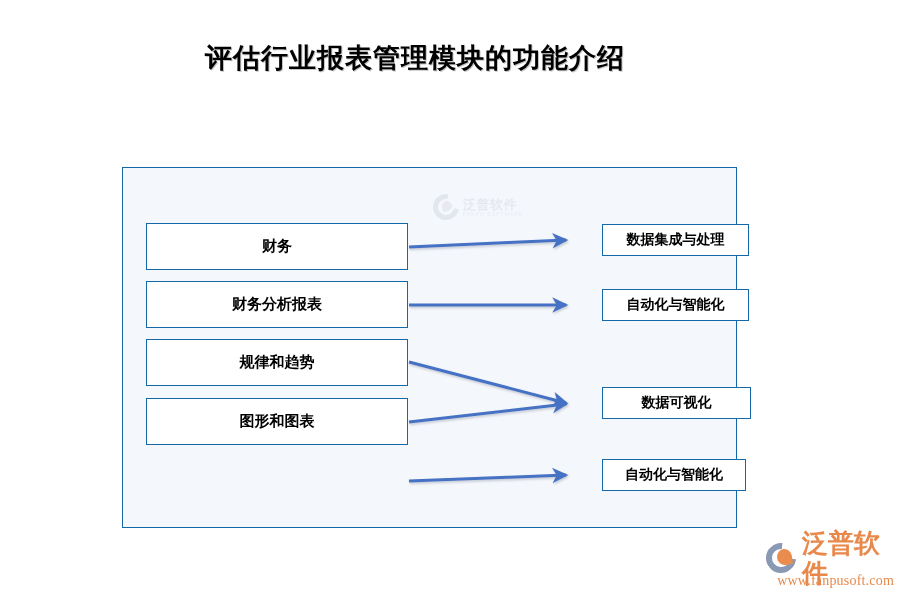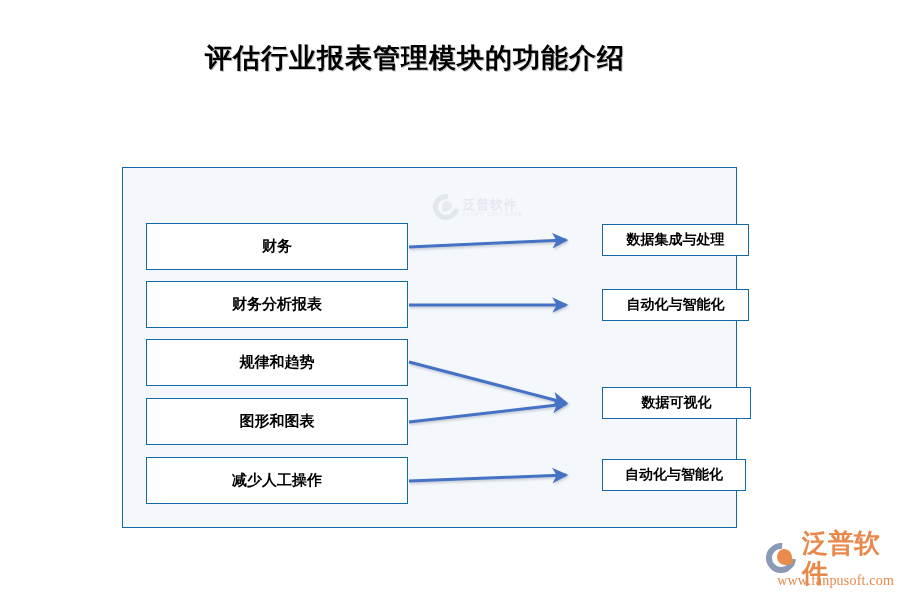--- a/index.html
+++ b/index.html
@@ -251,23 +251,20 @@
   </div>
   <div class="flow-box left-box" id="box-l2">
     <span>财务分析报表</span>
   </div>
   <div class="flow-box left-box" id="box-l3">
     <span>规律和趋势</span>
   </div>
   <div class="flow-box left-box" id="box-l4">
     <span>图形和图表</span>
   </div>
-  <div class="flow-box left-box" id="box-l5">
-    <span>减少人工操作</span>
-  </div>
 
   <div class="flow-box right-box" id="box-r1">
     <span>数据集成与处理</span>
   </div>
   <div class="flow-box right-box" id="box-r2">
     <span>自动化与智能化</span>
   </div>
   <div class="flow-box right-box" id="box-r3">
     <span>数据可视化</span>
   </div>

